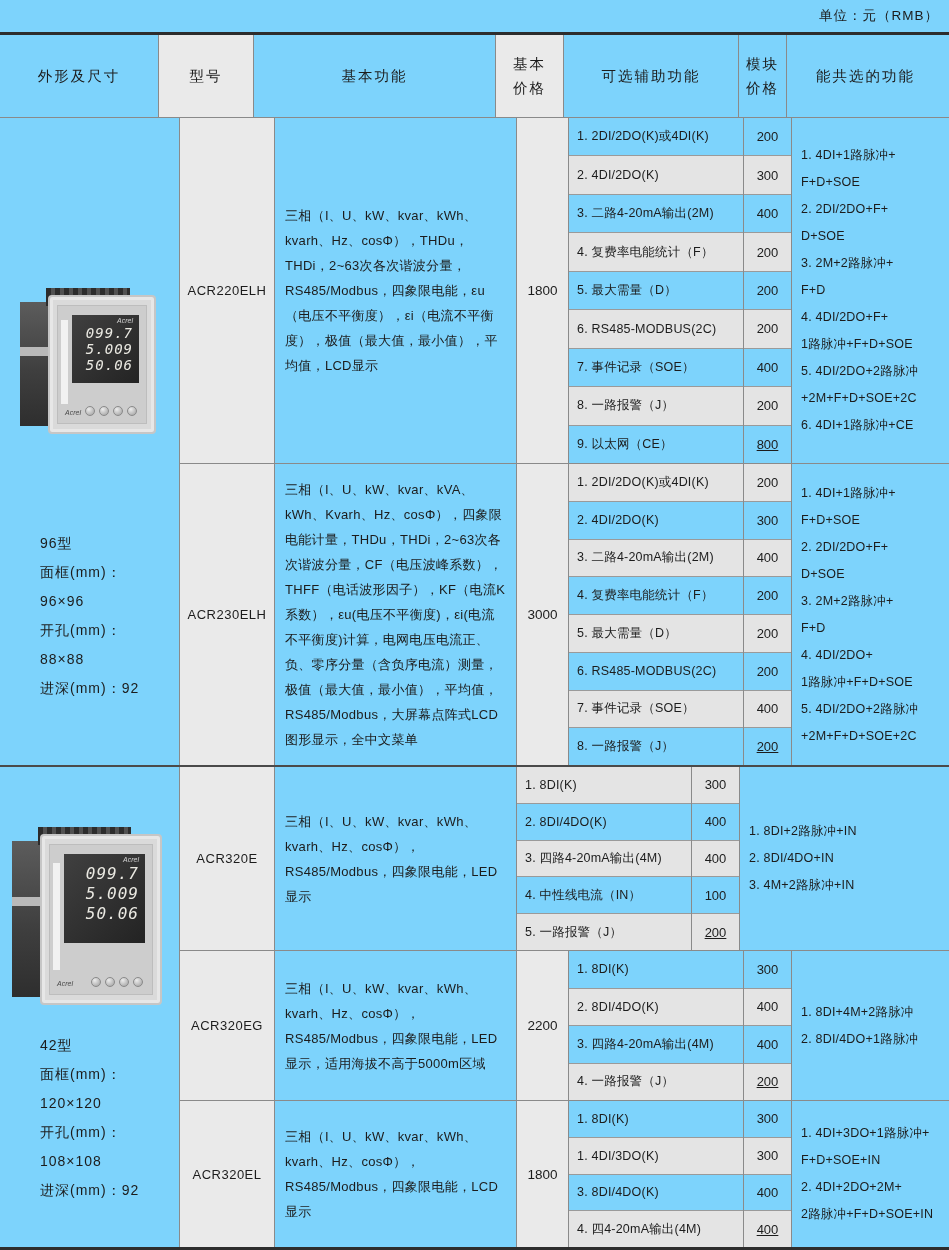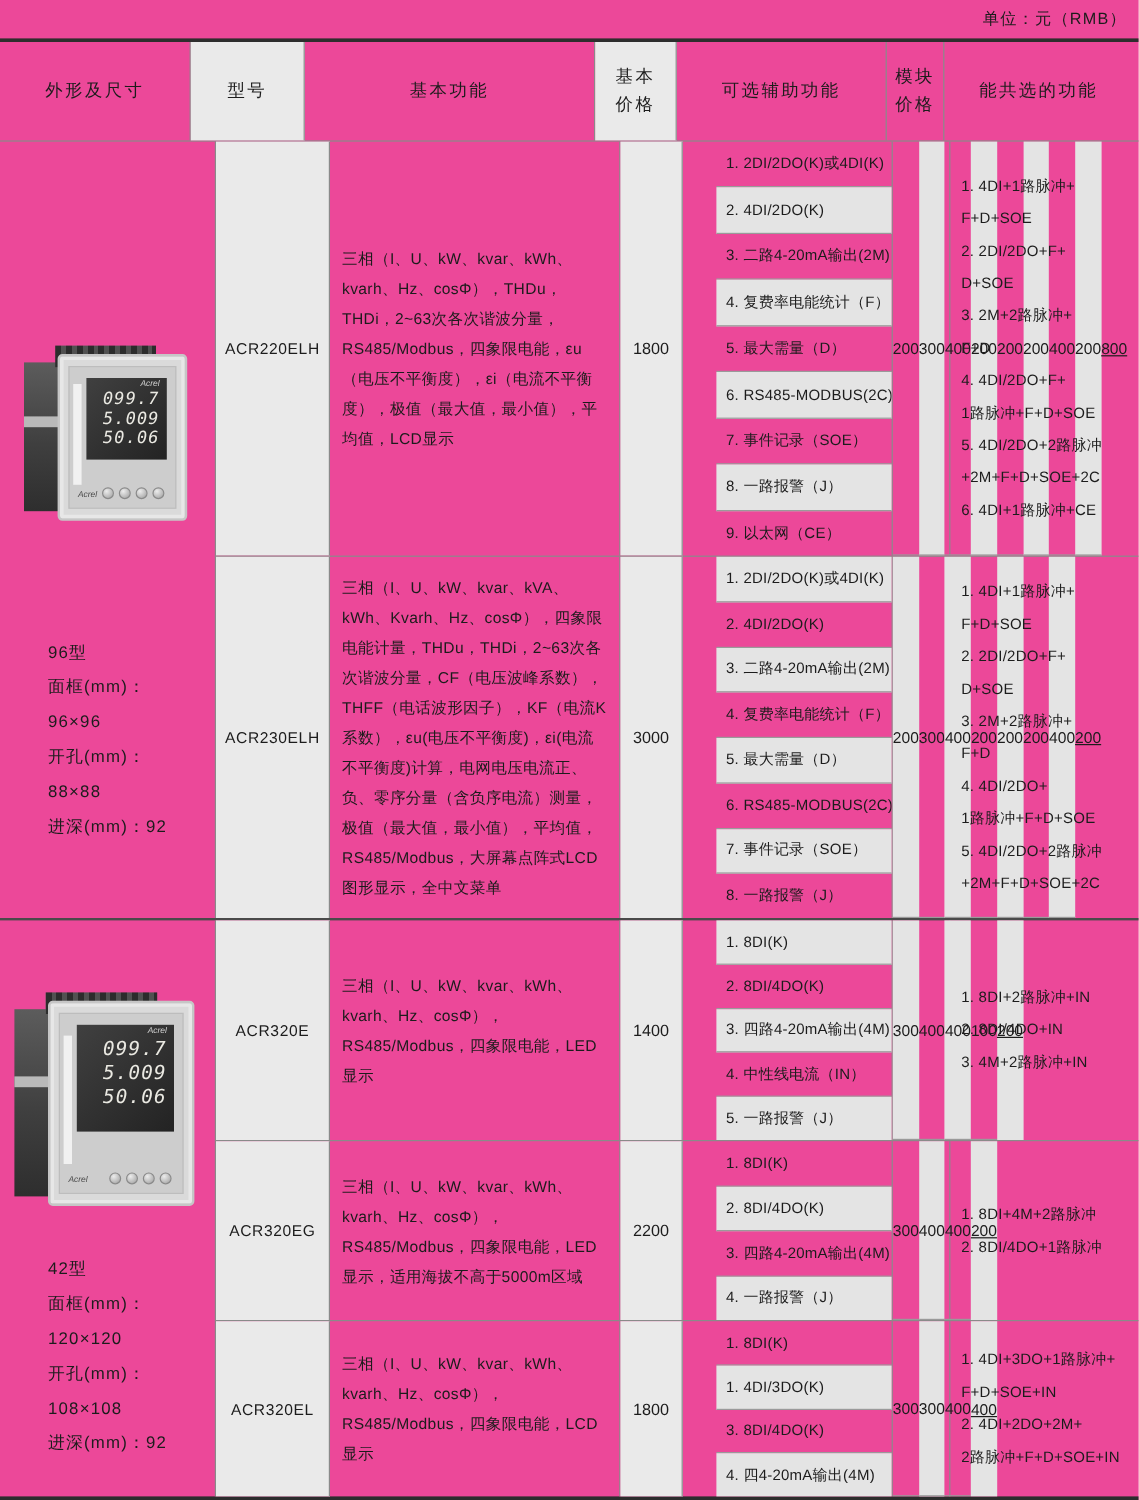--- a/index.html
+++ b/index.html
@@ -2,21 +2,21 @@
 <html><head>
 <meta charset="utf-8">
 <style>
   * { box-sizing: border-box; }
   html,body { margin:0; padding:0; background:#ffffff; }
   body {
     width:949px; height:1250px;
     font-family:"Liberation Sans","DejaVu Sans",sans-serif;
     color:#1c1c1c;
   }
-  .page { position:relative; width:949px; height:1250px; overflow:hidden; background:#ec4899; }
+  .page { position:relative; width:949px; height:1250px; overflow:hidden; background:#7dd3fc; }
   .unit-label { position:absolute; top:7px; right:10px; font-size:13.5px; letter-spacing:1px; }
 
   .price-table { position:absolute; top:32px; left:0; width:949px;
     border-top:3px solid #2d2d2d; border-bottom:3px solid #2d2d2d; }
 
   
   .thead { display:flex; height:83px; border-bottom:1px solid #8a8a8a; }
   .hcell { border-right:1px solid #8a8a8a; display:flex; flex-direction:column;
     align-items:center; justify-content:center; font-size:14.5px; letter-spacing:2px; text-align:center; }
   .hcell span { display:block; line-height:24px; }
@@ -25,42 +25,42 @@
   .gbg{ background:#eaeaea; }
 
   
   .group { display:flex; }
   .gsep { border-bottom:2px solid #4a4a4a; }
   .group-left { width:180px; border-right:1px solid #8a8a8a; display:flex; flex-direction:column; }
   .g1 { padding-top:170px; }
   .g2 { padding-top:60px; }
   .size-box { margin-left:40px; }
   .g1 .size-box { margin-top:95px; }
-  .g2 .size-box { margin-top:38px; }
+  .g2 .size-box { margin-top:26px; }
   .size-line { font-size:14px; line-height:29px; letter-spacing:1px; }
 
   .group-right { flex:1; display:flex; flex-direction:column; }
   .model-row { display:flex; }
   .model-row.rt { border-top:1px solid #8a8a8a; }
 
   .model-cell { width:95px; background:#eaeaea; border-right:1px solid #8a8a8a;
     display:flex; align-items:center; justify-content:center; font-size:13px; letter-spacing:.5px; }
   .fn-cell { width:242px; border-right:1px solid #8a8a8a; display:flex; align-items:center;
     padding:0 10px; overflow:hidden; }
   .fn-text { font-size:13px; line-height:25px; letter-spacing:.3px; }
   .bprice-cell { width:52px; background:#eaeaea; border-right:1px solid #8a8a8a;
     display:flex; align-items:center; justify-content:center; font-size:13.5px; }
 
   .opt-col { width:175px; display:flex; flex-direction:column; border-right:1px solid #8a8a8a; }
   .opt-row { flex:1; display:flex; align-items:center; padding:0 3px 0 8px;
-    border-bottom:1px solid #9a9a9a; overflow:hidden;margin-left:28px; }
+    border-bottom:1px solid #9a9a9a; overflow:hidden; }
   .opt-row.nb { border-bottom:none; }
   .opt-label { font-size:12.5px; white-space:nowrap; letter-spacing:.2px; }
 
-  .mod-col { width:48px; display:flex; border-right:1px solid #8a8a8a; }
+  .mod-col { width:48px; display:flex; flex-direction:column; border-right:1px solid #8a8a8a; }
   .mod-row { flex:1; display:flex; align-items:center; justify-content:center;
     font-size:13px; border-bottom:1px solid #9a9a9a; }
   .mod-row.nb { border-bottom:none;text-decoration:underline; }
   .shaded { background:#e4e4e4; }
 
   .cosel-cell { width:157px; display:flex; flex-direction:column; justify-content:center;
     padding:4px 2px 4px 9px; overflow:hidden; }
   .cosel-line { font-size:12.5px; line-height:27px; white-space:nowrap; letter-spacing:.2px; }
 
   
@@ -305,21 +305,20 @@
               <div class="size-line">108×108</div>
               <div class="size-line">进深(mm)：92</div>
             </div>
           </div>
           <div class="group-right">
             <div class="model-row" style="height: 183px;">
               <div class="model-cell">ACR320E</div>
               <div class="fn-cell">
                 <div class="fn-text">三相（I、U、kW、kvar、kWh、kvarh、Hz、cosΦ），RS485/Modbus，四象限电能，LED显示</div>
               </div>
-              <div class="bprice-cell">1400</div>
               <div class="opt-col">
                 <div class="opt-row shaded">
                   <div class="opt-label">1. 8DI(K)</div>
                 </div>
                 <div class="opt-row">
                   <div class="opt-label">2. 8DI/4DO(K)</div>
                 </div>
                 <div class="opt-row shaded">
                   <div class="opt-label">3. 四路4-20mA输出(4M)</div>
                 </div>

